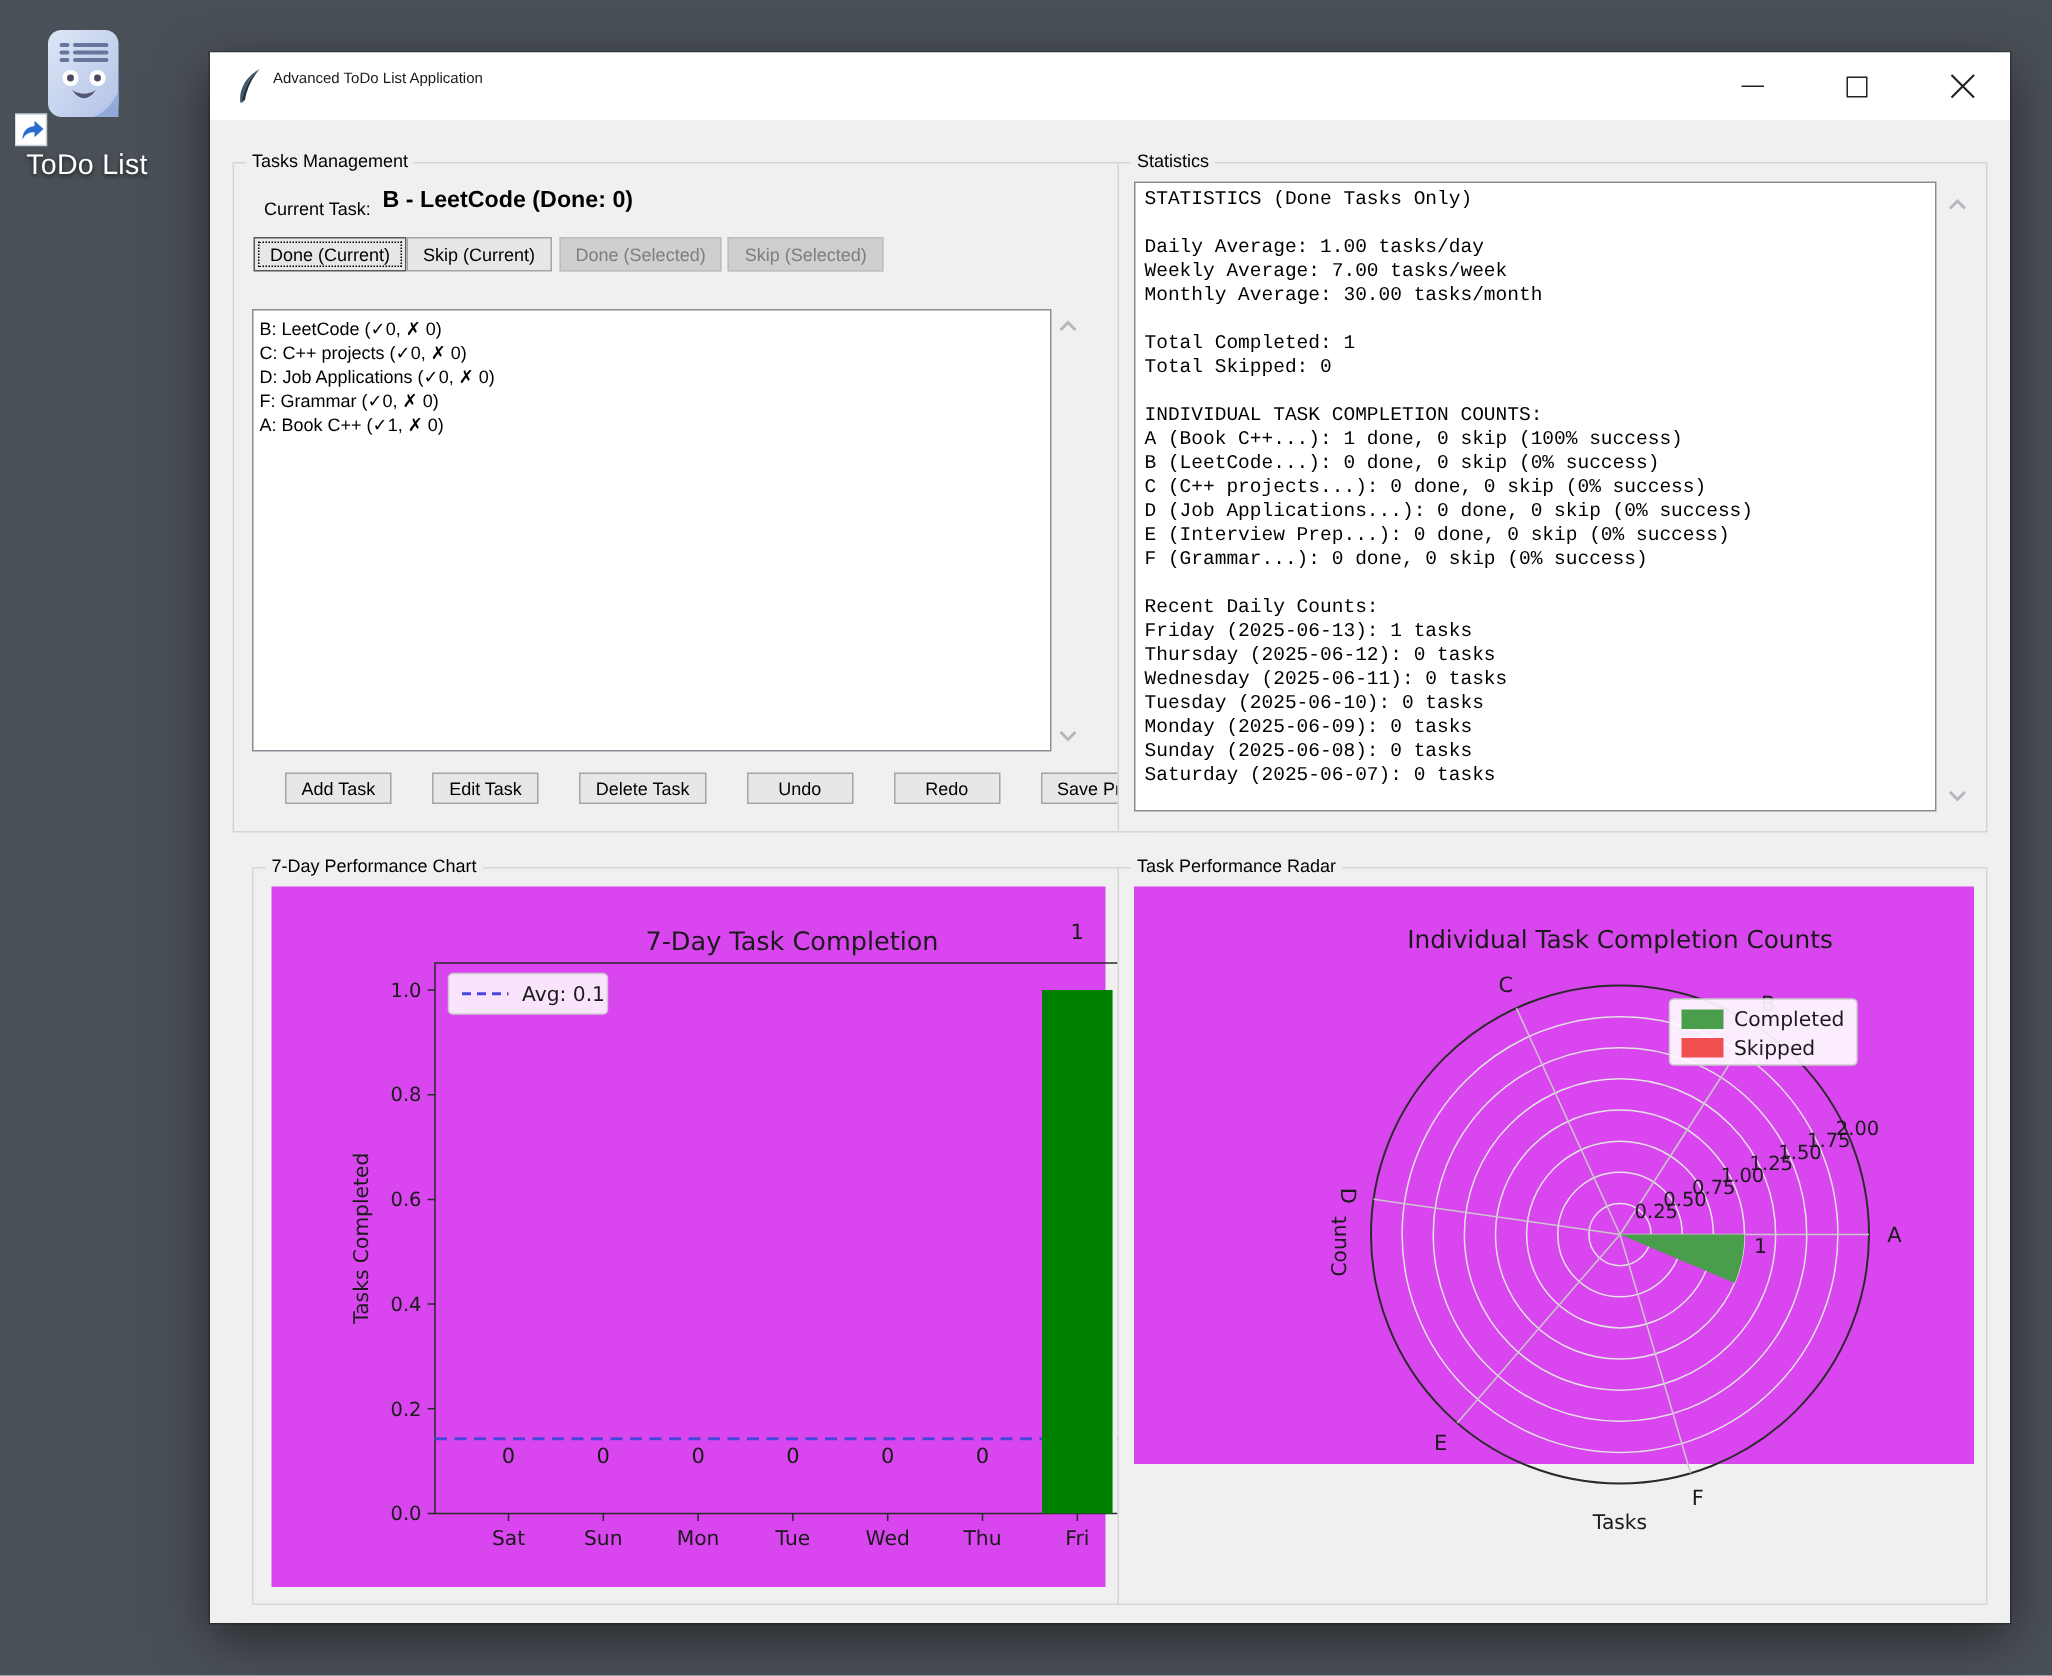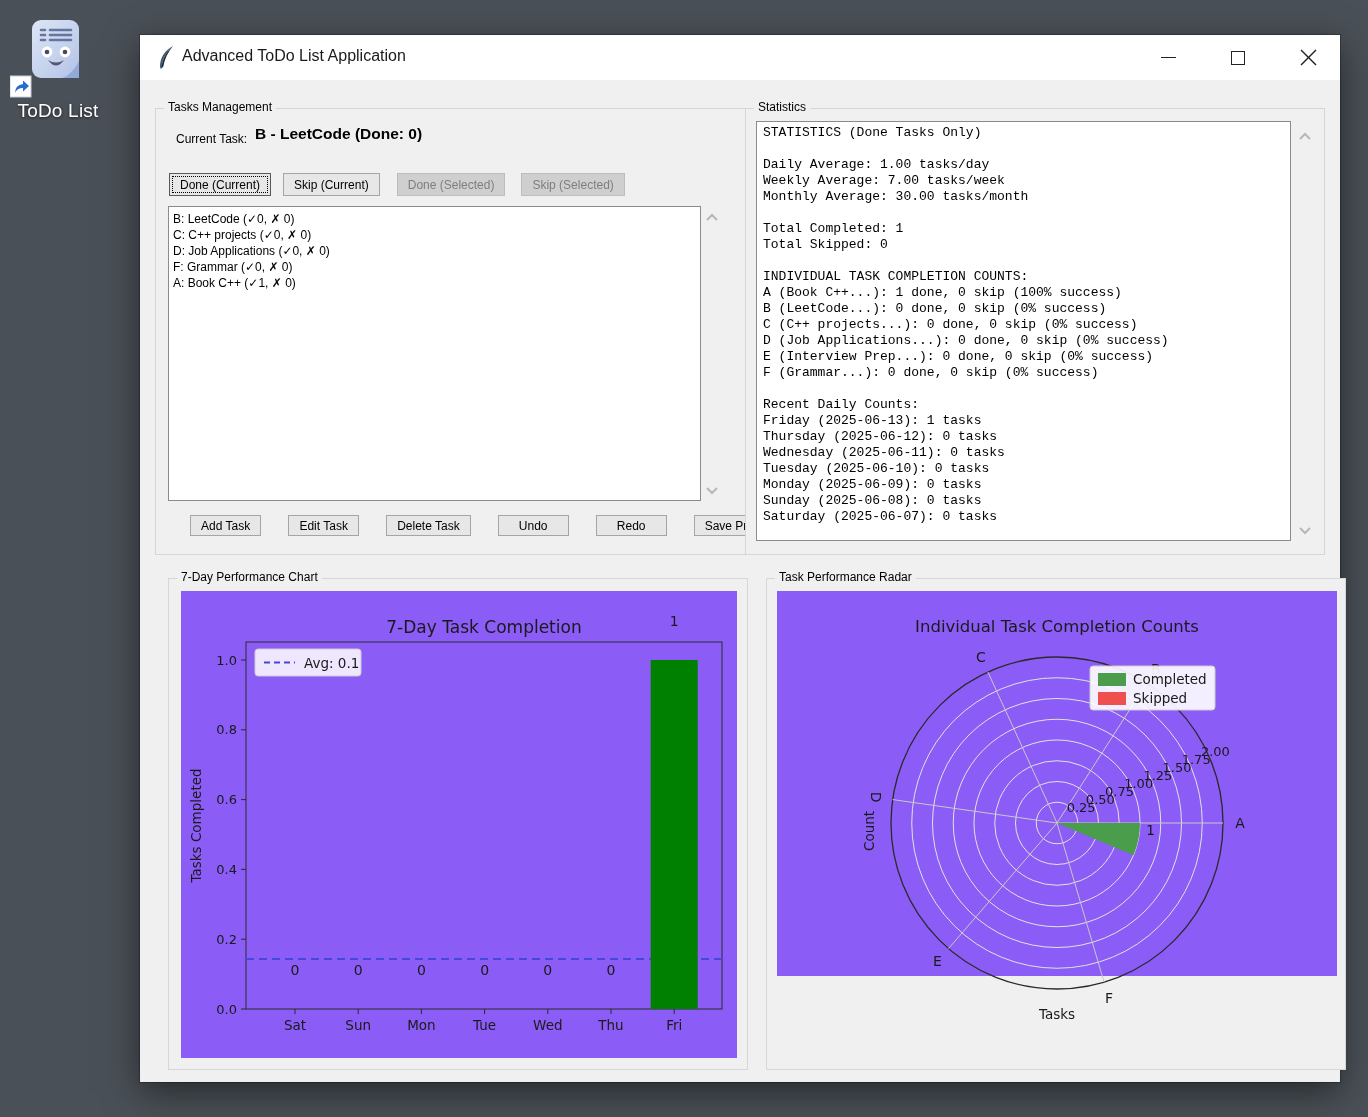--- a/index.html
+++ b/index.html
@@ -10,39 +10,39 @@
   .desktop-icon { position:absolute; left:8px; top:20px; width:100px; text-align:center; cursor:default; }
   .desktop-icon .glyph { display:block; margin:0 auto; }
   .desktop-icon .label { margin-top:2px; color:#ffffff; font-size:19px;
       text-shadow:0 1px 3px rgba(0,0,0,.65); letter-spacing:.2px; }
 
   
   .window { position:absolute; left:140px; top:35px; width:1200px; height:1047px;
       background:#f0f0f0; box-shadow:0 10px 34px rgba(0,0,0,.5), 0 0 0 1px rgba(0,0,0,.25); }
   .titlebar { position:absolute; left:0; top:0; width:100%; height:45px; background:#ffffff; }
   .titlebar .app-icon { position:absolute; left:17px; top:10px; }
-  .titlebar .title { position:absolute; left:42px; top:12px; font-size:16px; color:#1a1a1a; }
+  .titlebar .title { position:absolute; left:42px; top:12px; font-size:10px; color:#1a1a1a; }
   .win-btn { position:absolute; top:0; width:46px; height:45px; display:flex; align-items:center; justify-content:center; }
   .win-btn.min { right:149px; } .win-btn.max { right:79px; } .win-btn.close { right:9px; }
   .glyph-min { width:15px; border-top:1.5px solid #222; }
   .glyph-max { width:14px; height:14px; border:1.5px solid #222; }
 
   
   .groupbox { position:absolute; border:1px solid #d6d6d6; background:#f0f0f0; }
   .groupbox > .gb-label { position:absolute; top:-9px; left:8px; background:#f0f0f0;
       padding:0 4px; font-size:12px; color:#000; white-space:nowrap; }
   #gb-tasks { left:15px; top:73px;  width:612px; height:447px; }
   #gb-stats { left:605px; top:73px; width:580px; height:447px; }
   #gb-chart { left:28px; top:543px; width:580px; height:492px; }
-  #gb-radar { left:605px; top:543px; width:580px; height:492px;margin-left:21px; }
+  #gb-radar { left:605px; top:543px; width:580px; height:492px; }
 
   
   .current-task-label { position:absolute; left:20px; top:23px; font-size:12px; color:#000; }
   .current-task-value { position:absolute; left:99px; top:16px; font-size:15.5px; font-weight:bold; color:#000; }
-  .action-row { position:absolute; left:13px; top:64px; display:flex; gap:12px; }
+  .action-row { position:absolute; left:13px; top:49px; display:flex; }
   .btn { height:23px; padding:0 10px; font-size:12px; color:#000; background:#e7e7e7;
       border:1px solid #a5a5a5; display:inline-flex; align-items:center; justify-content:center;
       font-family:inherit; white-space:nowrap; }
   .btn.focused { border-color:#5a5a5a; outline:1px dotted #000; outline-offset:-4px; }
   .btn.disabled { background:#cfcfcf; color:#7e7e7e; border-color:#bdbdbd; }
   .listbox { position:absolute; left:12px; top:97px; width:533px; height:295px;
       background:#ffffff; border:1px solid #868b94; padding:4px 0 0 4px; overflow:hidden; }
   .listbox .list-item { font-size:12px; line-height:16px; color:#000; white-space:pre; }
   .scroll-arrow { position:absolute; width:16px; height:16px; color:#b4b8bd; }
   .scroll-arrow svg { display:block; }
@@ -50,21 +50,21 @@
   .bottom-row .btn { height:21px; min-width:71px;margin-left:18px; }
   .bottom-row .btn:last-child { min-width:77px; }
 
   
   .stats-box { position:absolute; left:10px; top:12px; width:535px; height:420px;
       background:#ffffff; border:1px solid #868b94; overflow:hidden; }
   .stats-box pre { font-family:"Liberation Mono","DejaVu Sans Mono",monospace;
       font-size:13px; line-height:16px; color:#000; padding:3px 6px; }
 
   
-  .figure { position:absolute; background:#8b5cf6; }
+  .figure { position:absolute; background:#d946ef;padding-left:44px; }
   #fig-bar   { left:12px; top:12px; width:556px; height:467px; }
   #fig-radar { left:10px; top:12px; width:560px; height:385px; }
   svg text { font-family:"DejaVu Sans","Liberation Sans",sans-serif; fill:#1a1a1a; }
 </style>
 </head>
 <body>
 
 <div class="desktop-icon">
   <svg class="glyph" width="96" height="78" viewBox="0 0 96 78">
     <defs>

